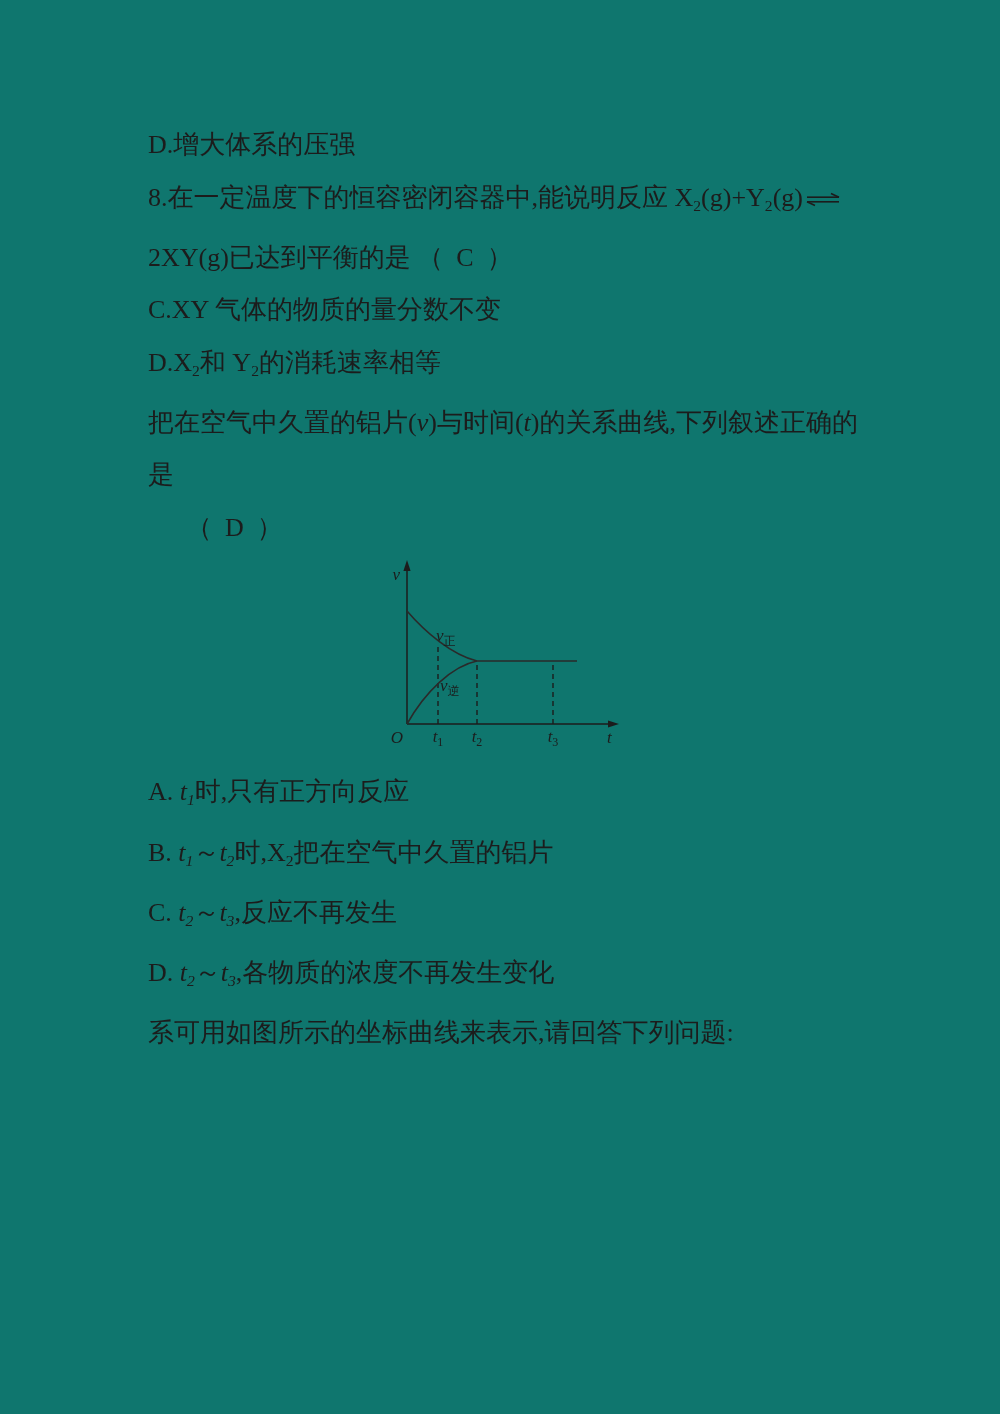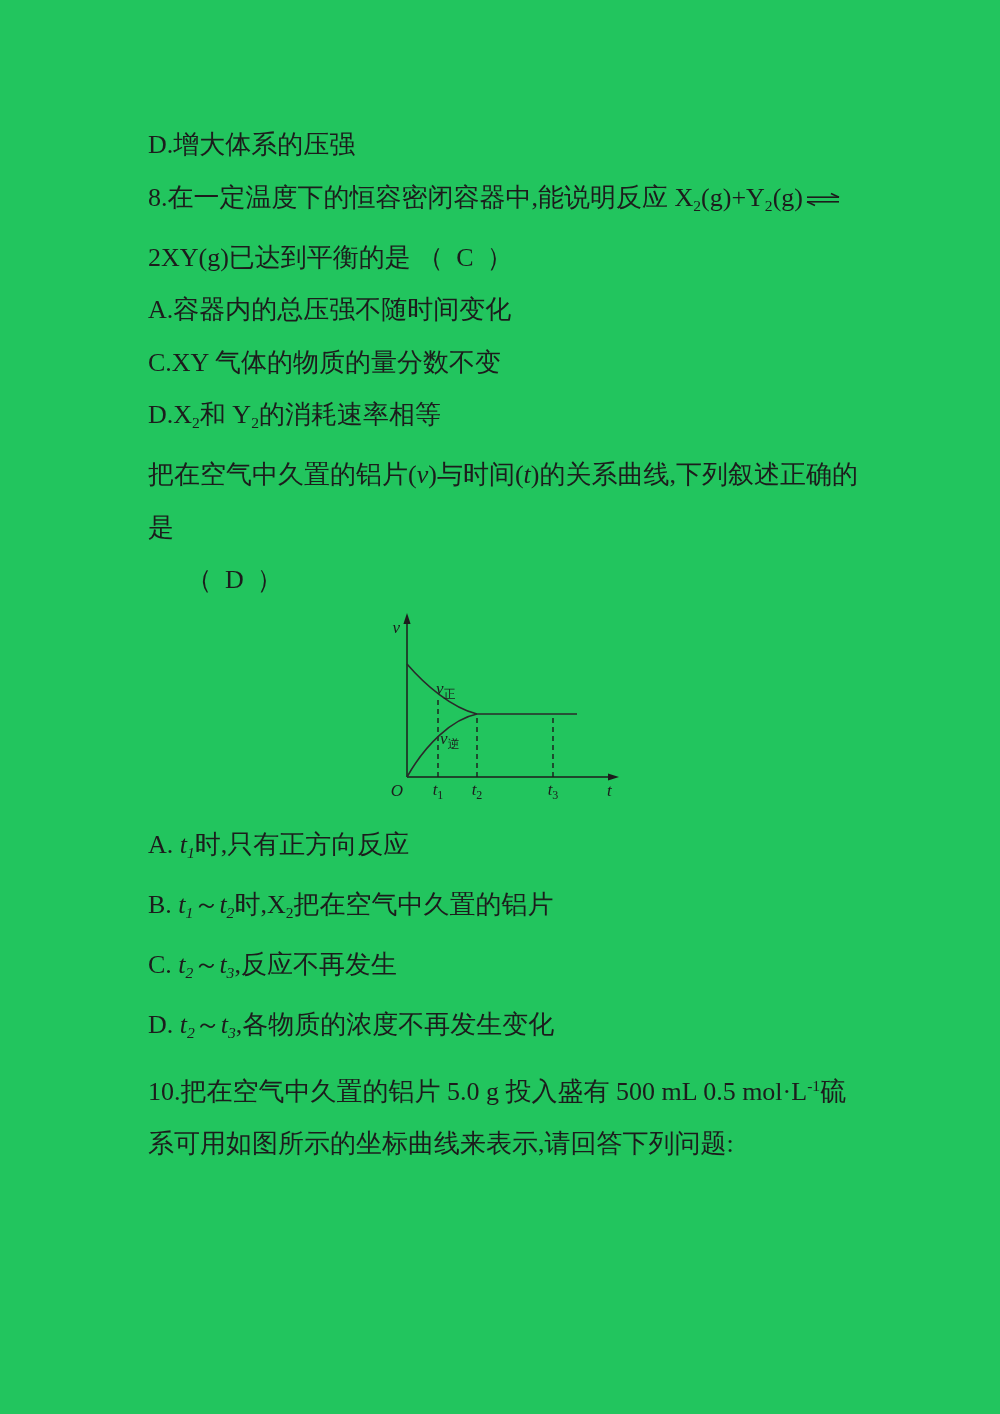--- a/index.html
+++ b/index.html
@@ -1,17 +1,17 @@
 <!DOCTYPE html>
 <html><head>
 <meta charset="utf-8">
 <style>
   html,body { margin:0; padding:0; background:#ffffff; }
   .page {
-    position:relative; width:1000px; height:1414px; background:#22c55e;
+    position:relative; width:1000px; height:1414px; background:#0f766e;
     font-family:"Liberation Serif","DejaVu Serif",serif;
     color:#1c1c1c; overflow:hidden;
   }
   .doc {
     position:absolute; left:148px; top:119px; width:716px;
     font-size:26px; line-height:52.5px;
   }
   .line { white-space:pre-wrap; }
   .indent1 { padding-left:38px; }
   .seg-sub { font-size:60%; vertical-align:-0.30em; }
@@ -35,21 +35,20 @@
     <div class="line"><span>D.增大体系的压强</span></div>
     <div class="line"><span>8.在一定温度下的恒容密闭容器中,能说明反应 X</span><span class="seg-sub">2</span><span>(g)+Y</span><span class="seg-sub">2</span><span>(g)</span><span class="eq-arrow"><svg width="36" height="15" viewBox="0 0 36 15">
             <g stroke="#1c1c1c" stroke-width="1.6" fill="none">
               <path d="M2,5.2 H34"></path>
               <path d="M34,5.2 l-8,-3.6"></path>
               <path d="M34,9.8 H2"></path>
               <path d="M2,9.8 l8,3.6"></path>
             </g>
           </svg></span></div>
     <div class="line"><span>2XY(g)已达到平衡的是 （  C  ）</span></div>
-    <div class="line"><span>A.容器内的总压强不随时间变化</span></div>
     <div class="line"><span>C.XY 气体的物质的量分数不变</span></div>
     <div class="line"><span>D.X</span><span class="seg-sub">2</span><span>和 Y</span><span class="seg-sub">2</span><span>的消耗速率相等</span></div>
     <div class="line"><span>把在空气中久置的铝片(</span><span class="it">v</span><span>)与时间(</span><span class="it">t</span><span>)的关系曲线,下列叙述正确的是</span></div>
     <div class="line indent1"><span>（  D  ）</span></div>
 
     <div class="figure">
       <svg width="250" height="200" viewBox="0 0 250 200">
 
         <line x1="37" y1="170" x2="37" y2="14" stroke="#1c1c1c" stroke-width="1.5"></line>
         <line x1="37" y1="170" x2="241" y2="170" stroke="#1c1c1c" stroke-width="1.5"></line>
@@ -72,16 +71,15 @@
         <text x="183" y="188" text-anchor="middle"><tspan class="svg-it">t</tspan><tspan class="svg-sub" dy="4">3</tspan></text>
         <text x="66" y="87"><tspan class="svg-it">v</tspan><tspan class="svg-sub" dy="4">正</tspan></text>
         <text x="70" y="137"><tspan class="svg-it">v</tspan><tspan class="svg-sub" dy="4">逆</tspan></text>
       </svg>
     </div>
 
     <div class="line"><span>A. </span><span class="it">t</span><span class="seg-sub it">1</span><span>时,只有正方向反应</span></div>
     <div class="line"><span>B. </span><span class="it">t</span><span class="seg-sub it">1</span><span>～</span><span class="it">t</span><span class="seg-sub it">2</span><span>时,X</span><span class="seg-sub">2</span><span>把在空气中久置的铝片</span></div>
     <div class="line"><span>C. </span><span class="it">t</span><span class="seg-sub it">2</span><span>～</span><span class="it">t</span><span class="seg-sub it">3</span><span>,反应不再发生</span></div>
     <div class="line"><span>D. </span><span class="it">t</span><span class="seg-sub it">2</span><span>～</span><span class="it">t</span><span class="seg-sub it">3</span><span>,各物质的浓度不再发生变化</span></div>
-    <div class="line"><span>10.把在空气中久置的铝片 5.0 g 投入盛有 500 mL 0.5 mol·L</span><span class="seg-sup">-1</span><span>硫</span></div>
     <div class="line"><span>系可用如图所示的坐标曲线来表示,请回答下列问题:</span></div>
   </div>
 </div>
 
 </body></html>

